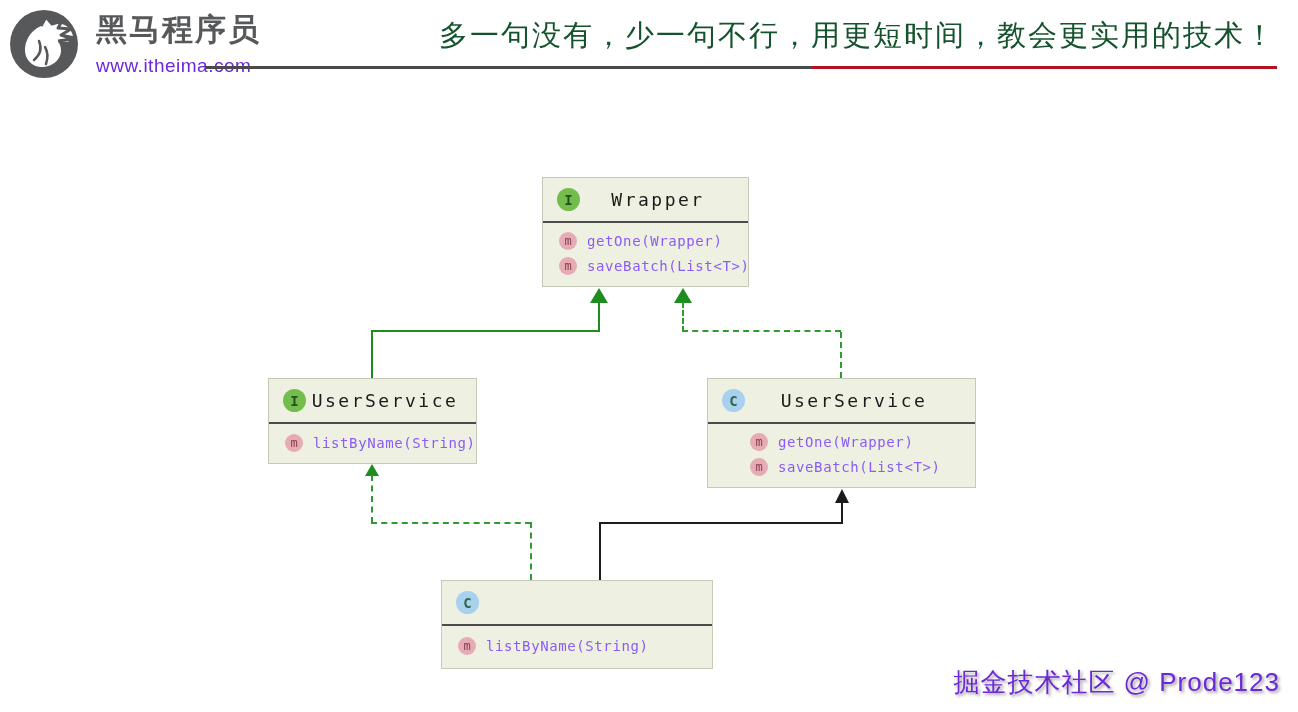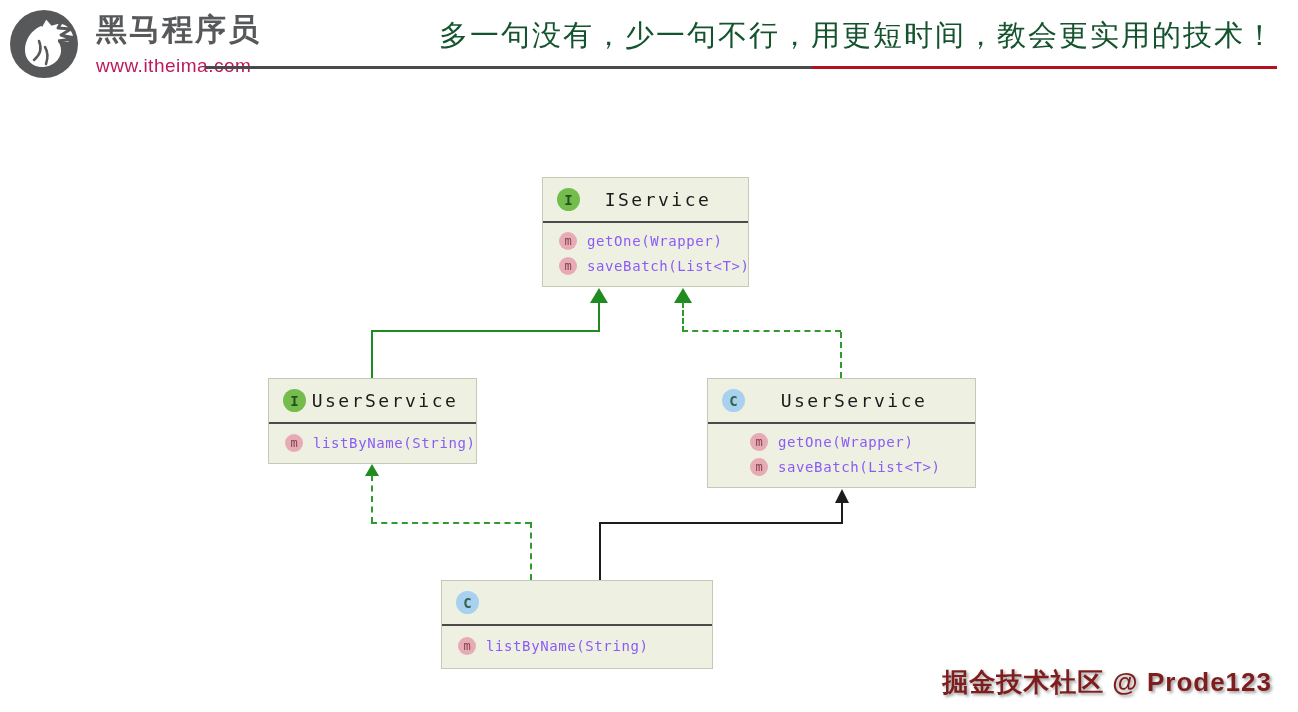--- a/index.html
+++ b/index.html
@@ -3,21 +3,21 @@
 <meta charset="utf-8">
 <style>
   html,body{margin:0;padding:0;background:#fff;}
   .page{position:relative;width:1298px;height:712px;background:#ffffff;overflow:hidden;
         font-family:"Liberation Sans",sans-serif;}
 
   
   .logo{position:absolute;left:8px;top:8px;display:flex;align-items:center;gap:16px;}
   .logo-text{display:flex;flex-direction:column;line-height:1;}
   .brand{font-size:31px;font-weight:bold;color:#57585a;letter-spacing:2px;}
-  .site{font-size:19px;color:#be185d;margin-top:11px;letter-spacing:0.5px;}
+  .site{font-size:19px;color:#6d28d9;margin-top:11px;letter-spacing:0.5px;}
   .slogan{position:absolute;right:22px;top:16px;font-size:29px;color:#14532d;
           font-family:"Liberation Serif",serif;letter-spacing:2px;white-space:nowrap;}
   .rule{position:absolute;top:66px;left:205px;width:1072px;height:3px;display:flex;}
   .rule-dark{width:607px;height:3px;background:#4a4a4a;}
   .rule-red{width:465px;height:3px;background:#b21120;}
 
   
   .page-title{position:absolute;left:54px;top:108px;margin:0;font-size:32px;font-weight:600;
               color:#c00000;letter-spacing:1px;}
 
@@ -48,22 +48,22 @@
   .k-solid-h{height:2px;background:#1c1c1c;}
   .tri{position:absolute;width:0;height:0;}
   .tri-green-lg{border-left:9px solid transparent;border-right:9px solid transparent;
                 border-bottom:15px solid #1f8c1f;}
   .tri-green-sm{border-left:7px solid transparent;border-right:7px solid transparent;
                 border-bottom:12px solid #1f8c1f;}
   .tri-black{border-left:7px solid transparent;border-right:7px solid transparent;
              border-bottom:14px solid #1c1c1c;}
 
   
-  .watermark{position:absolute;right:26px;bottom:12px;font-size:26px;font-weight:bold;
-             color:#7f1d1d;letter-spacing:1px;
+  .watermark{position:absolute;right:18px;bottom:12px;font-size:26px;font-weight:normal;
+             color:#6d28d9;letter-spacing:1px;
              text-shadow:2px 2px 3px rgba(110,110,110,0.65),-1px -1px 1px rgba(255,255,255,0.9);}
 </style>
 </head>
 <body>
 
 <div class="page">
 
   <div class="logo">
     <svg width="72" height="72" viewBox="0 0 72 72">
       <circle cx="36" cy="36" r="34" fill="#57585a"></circle>
@@ -99,21 +99,21 @@
   <div class="seg g-dash-v" style="left:530px;top:522px;height:58px;"></div>
 
   <div class="seg k-solid-v" style="left:599px;top:522px;height:58px;"></div>
   <div class="seg k-solid-h" style="left:599px;top:522px;width:244px;"></div>
   <div class="seg k-solid-v" style="left:841px;top:503px;height:19px;"></div>
   <div class="tri tri-black" style="left:835px;top:489px;"></div>
 
   <div class="uml-box" style="left:542px;top:177px;width:207px;height:110px;">
     <div class="uml-title">
       <span class="badge interface">I</span>
-      <span class="uml-name">IService</span>
+      <span class="uml-name">Wrapper</span>
     </div>
     <div class="uml-methods">
       <div class="method">
         <span class="m-badge">m</span>
         <span class="m-text">getOne(Wrapper)</span>
       </div>
       <div class="method">
         <span class="m-badge">m</span>
         <span class="m-text">saveBatch(List&lt;T&gt;)</span>
       </div>

